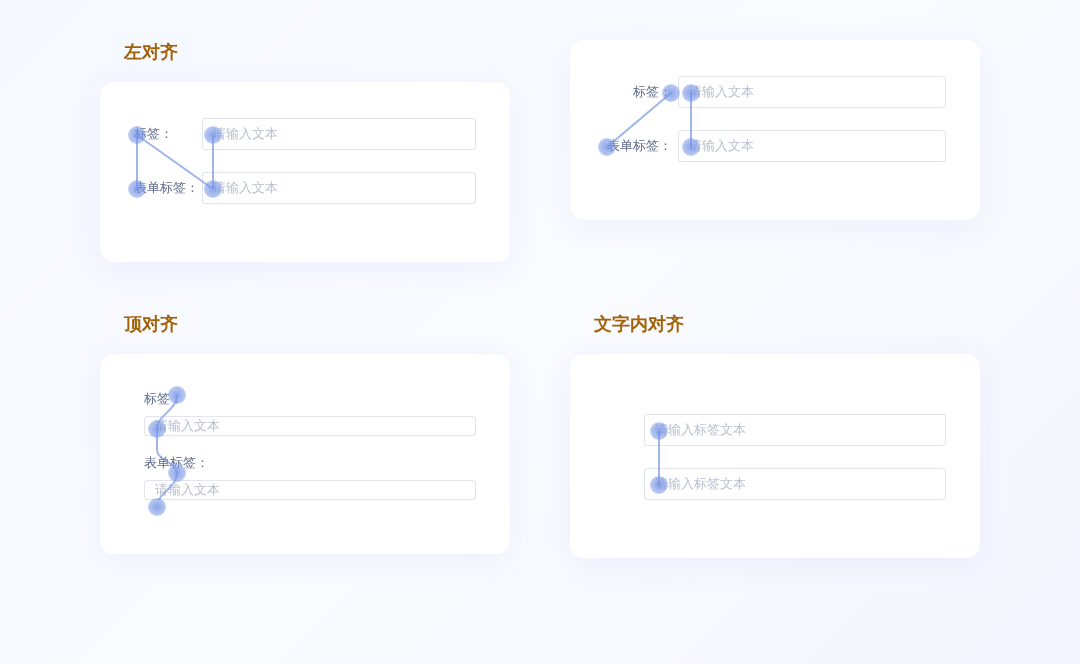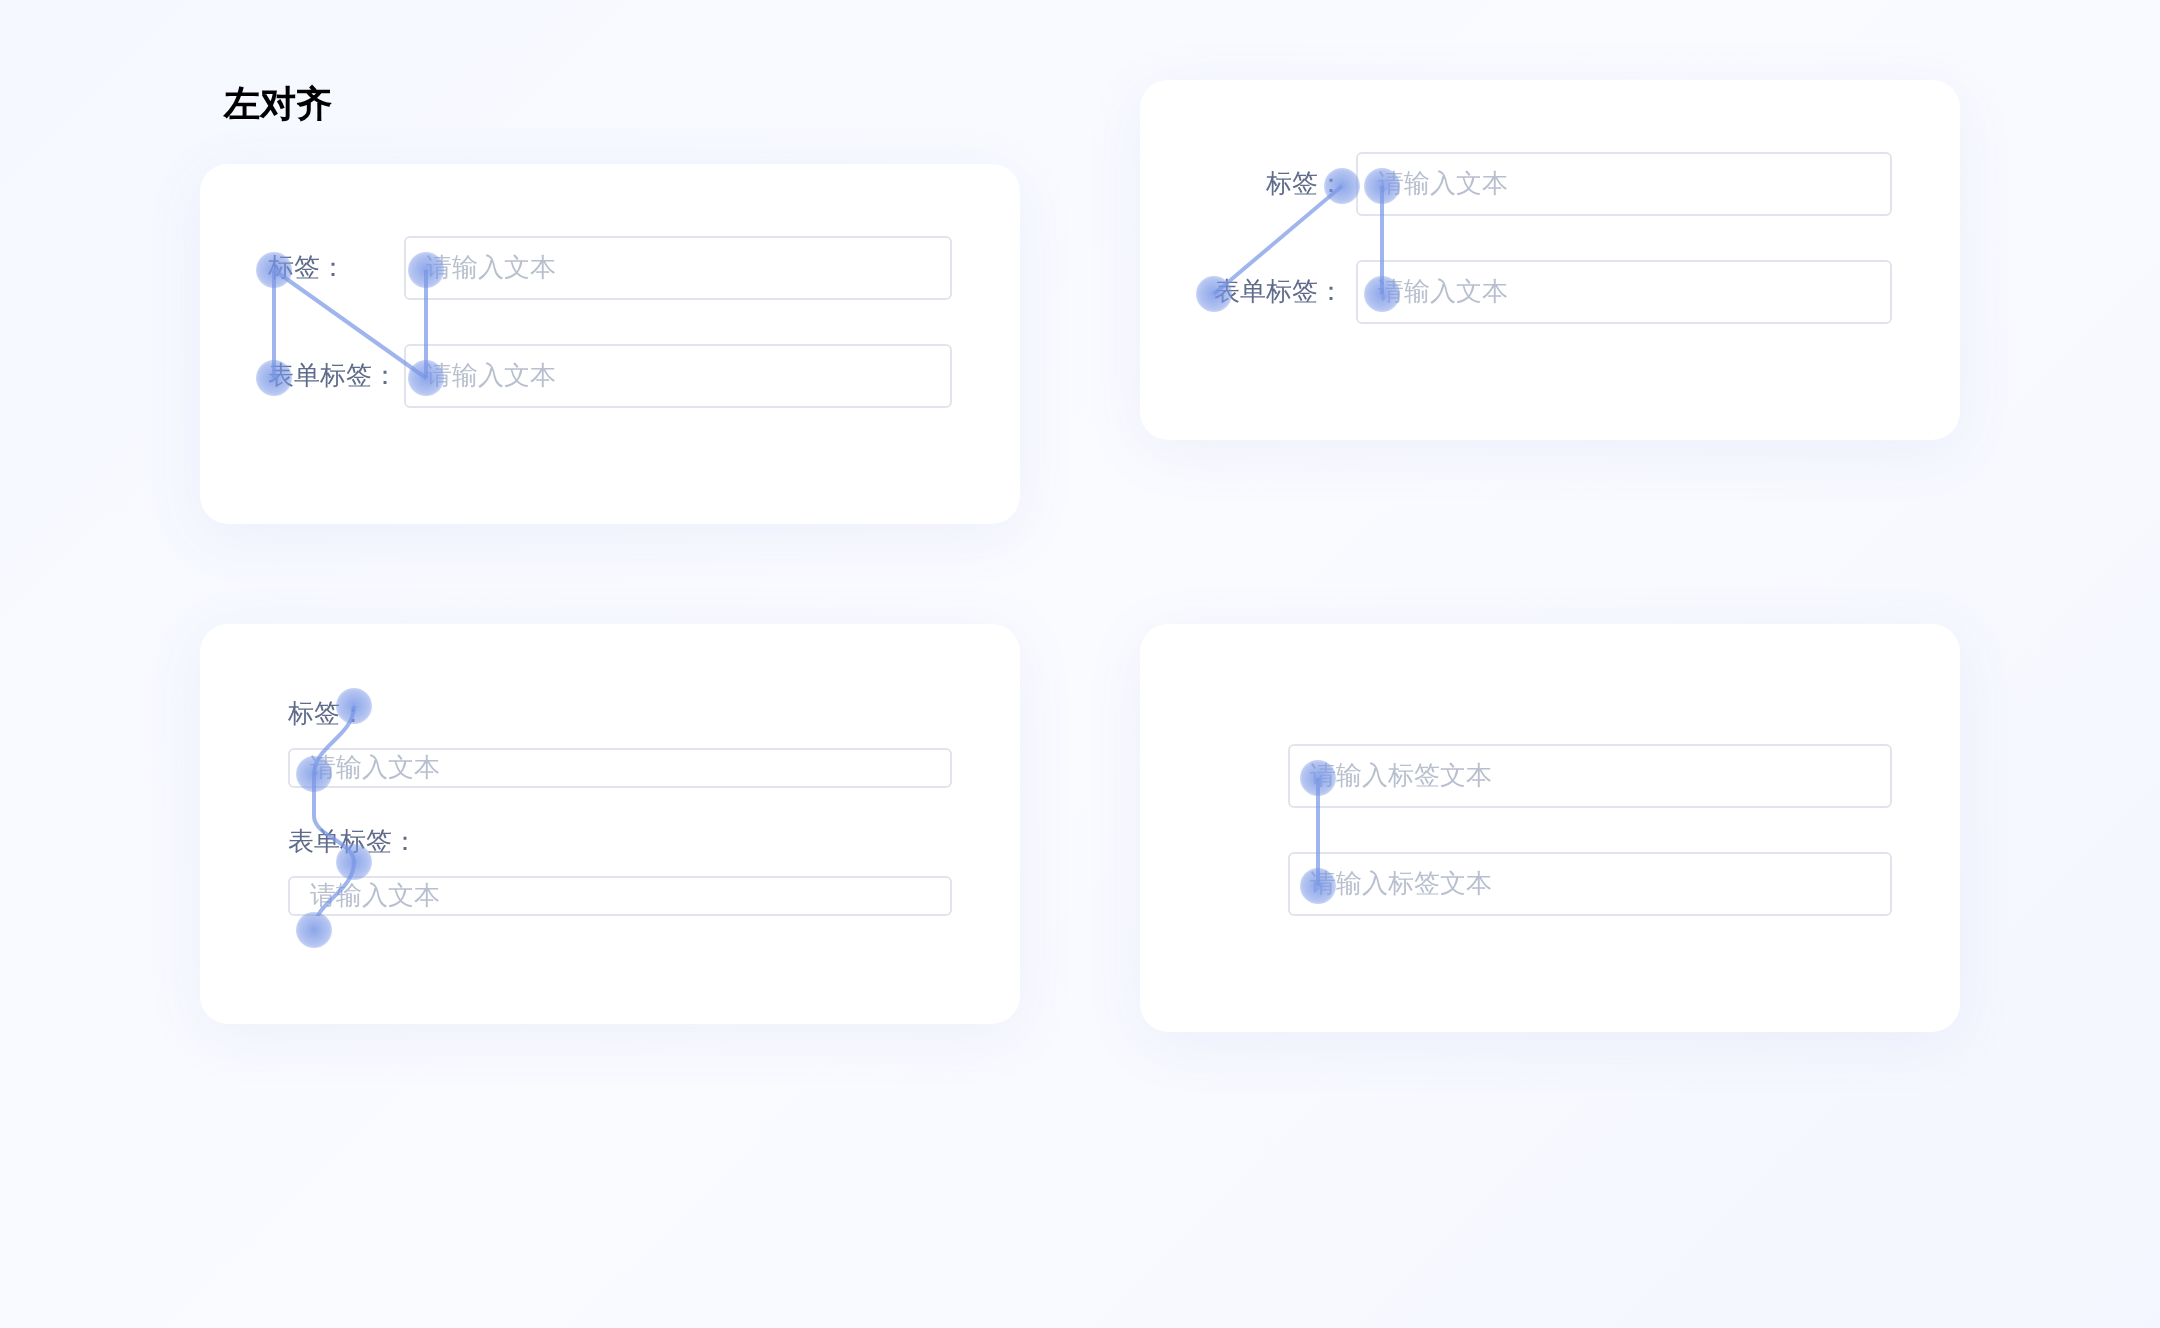--- a/index.html
+++ b/index.html
@@ -16,23 +16,23 @@
       display: grid;
       grid-template-columns: 1fr 1fr;
       grid-template-rows: auto auto;
       column-gap: 60px;
       row-gap: 50px;
     }
     .block { }
     .block-title {
       font-size: 18px;
       font-weight: 700;
-      color: #000000;
+      color: #a16207;
       margin-bottom: 18px;
-      margin-left: 12px;
+      margin-left: 24px;
     }
     .card {
       background: #fff;
       border-radius: 14px;
       box-shadow: 0 6px 30px rgba(100,120,200,0.08);
       padding: 36px 34px;
       min-height: 160px;
       position: relative;
     }
     .card.tall { min-height: 200px; }
@@ -178,20 +178,21 @@
         <div class="dot" style="left:78px; top:62px;"></div>
         <svg class="connector">
           <line x1="87" y1="17" x2="87" y2="71"></line>
           <line x1="67" y1="17" x2="3" y2="71"></line>
         </svg>
       </div>
     </div>
   </div>
 
   <div class="block">
+    <div class="block-title">顶对齐</div>
     <div class="card tall">
       <div class="card-inner">
         <div class="row-top">
           <span class="label">标签：</span>
           <div class="input-box">请输入文本</div>
         </div>
         <div class="row-top">
           <span class="label">表单标签：</span>
           <div class="input-box">请输入文本</div>
         </div>
@@ -203,20 +204,21 @@
           <path d="M43,5 C43,20 23,25 23,39"></path>
           <path d="M43,83 C43,98 23,103 23,117"></path>
           <line x1="23" y1="39" x2="23" y2="60"></line>
           <path d="M23,60 C23,70 43,73 43,83"></path>
         </svg>
       </div>
     </div>
   </div>
 
   <div class="block">
+    <div class="block-title">文字内对齐</div>
     <div class="card tall">
       <div class="card-inner" style="padding-top:24px;">
         <div class="row-inline">
           <div class="input-box">请输入标签文本</div>
         </div>
         <div class="row-inline">
           <div class="input-box">请输入标签文本</div>
         </div>
         <div class="dot" style="left:46px; top:32px;"></div>
         <div class="dot" style="left:46px; top:86px;"></div>

